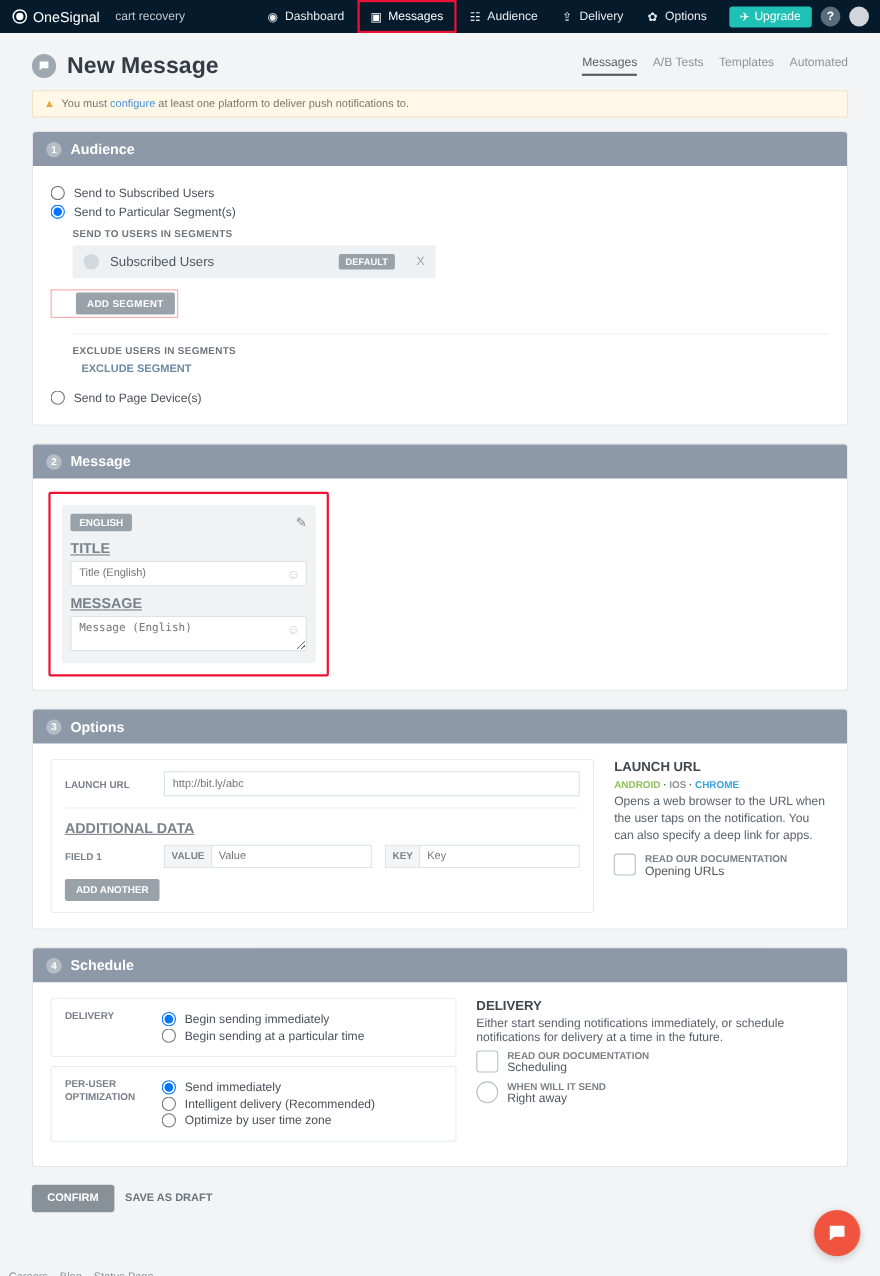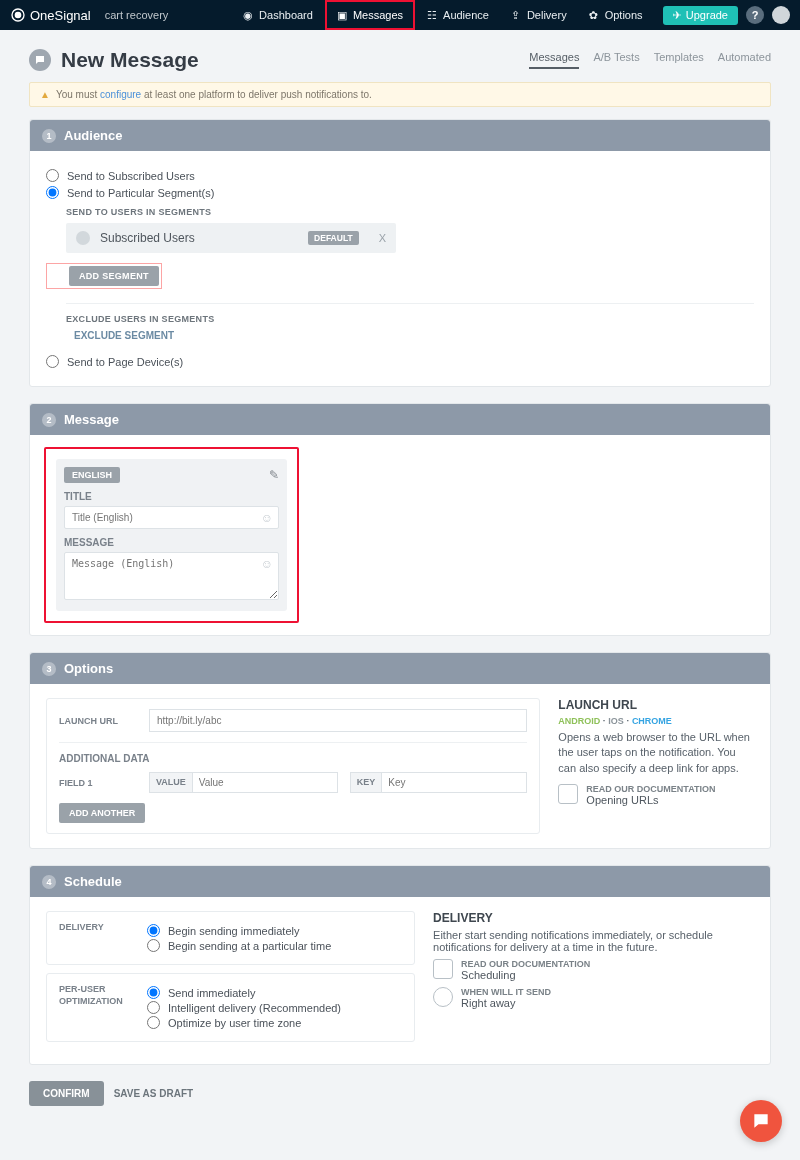--- a/index.html
+++ b/index.html
@@ -38,24 +38,24 @@
 .chip-x { margin-left:10px; color:#9aa2a9; cursor:pointer; font-size:11px;}
 .add-seg-btn { background:#9aa2a9; color:#fff; border:none; font-size:9px; font-weight:700; padding:5px 10px; margin-left:20px; cursor:pointer; border-radius:2px; letter-spacing:.3px;}
 .add-seg-wrap { display:inline-block; border:1px solid #fca5a5; padding:2px; margin-top:2px;}
 .hr { border:0; border-top:1px solid #edf0f2; margin: 14px 0 10px 20px;}
 .excl-link { margin-left:28px; color:#6b8aa3; font-size:10px; font-weight:600; }
 .msg-card { border:2px solid #e13; padding: 10px; margin: -2px; border-radius:2px; max-width: 255px;}
 .msg-inner { background:#f0f2f4; padding: 8px; border-radius:3px;}
 .lang-badge-row { display:flex; align-items:center; justify-content:space-between; margin-bottom:6px;}
 .lang-badge { background:#9aa2a9; color:#fff; font-size:9px; font-weight:700; padding:3px 8px; border-radius:2px;}
 .pencil { color:#7d8389; font-size:12px; cursor:pointer;}
-.field-lbl { font-size:10px; font-weight:700; color:#79818a; margin: 8px 0 4px;}
+.field-lbl { font-size:13px; font-weight:700; color:#79818a; margin: 8px 0 4px; text-decoration: underline;}
 .inp-wrap { position:relative; }
 .inp { width:100%; border:1px solid #dde2e6; padding:5px 24px 5px 7px; font-size:10px; color:#79818a; background:#fff; border-radius:2px;}
-textarea.inp { height: 48px; resize: vertical; }
+textarea.inp { height: 32px; resize: vertical; }
 .emoji-ic { position:absolute; right:6px; top:5px; color:#c6ccd1; font-size:12px;}
 .opt-grid { display:flex; gap: 18px; }
 .opt-left { flex: 1.15; border:1px solid #e8ecef; padding: 10px 12px; border-radius:3px;}
 .opt-right { flex: 1; font-size:11px; color:#58616a; }
 .opt-right h4 { font-size:12px; font-weight:700; color:#3f474f; margin-bottom:4px;}
 .platforms { font-size:9px; font-weight:700; margin-bottom:4px;}
 .pf-and{color:#8fc15a;} .pf-ios{color:#8b949a;} .pf-chr{color:#35a4e2;}
 .opt-right p { line-height:1.4; margin-bottom:8px;}
 .doc-row { display:flex; gap:8px; align-items:flex-start; margin: 6px 0;}
 .doc-ico { width:20px;height:20px;border:1.5px solid #b8c0c6;border-radius:3px;flex:none;}

